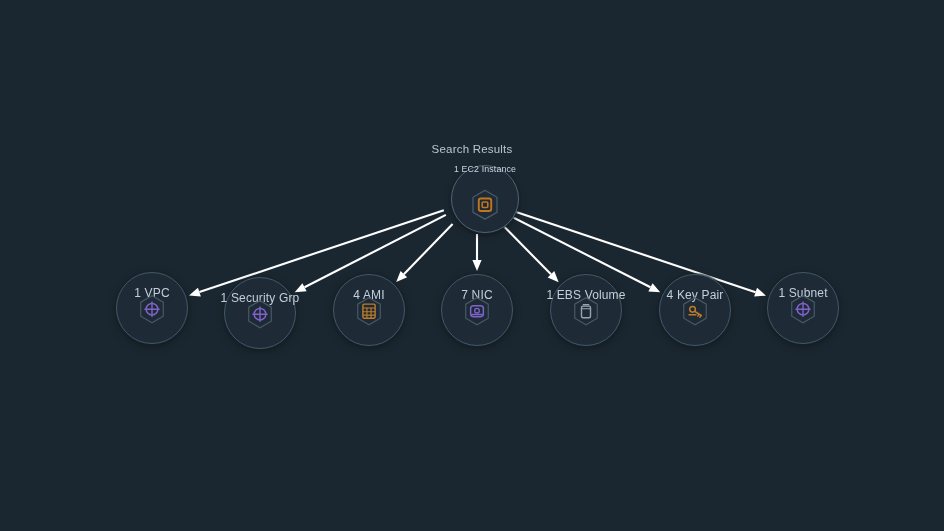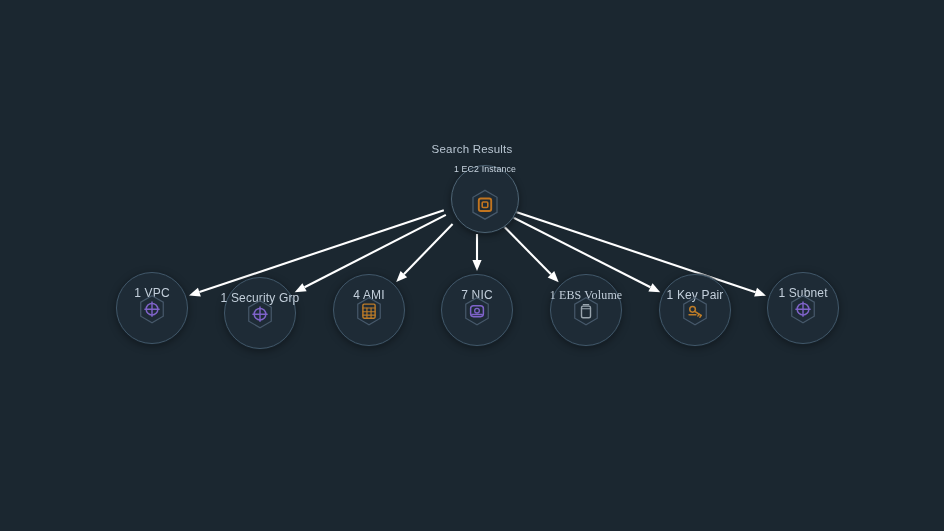--- a/index.html
+++ b/index.html
@@ -173,33 +173,33 @@
         <div class="node-label">7 NIC</div>
         <svg viewBox="0 0 32 32" class="node-icon">
           <path d="M16 1.6 L28 8.5 L28 23.5 L16 30.4 L4 23.5 L4 8.5 Z" fill="none" stroke="#46586a" stroke-width="1.3"></path>
           <g stroke="#7f63c9" fill="none" stroke-width="1.5" stroke-linecap="round" stroke-linejoin="round">
             <rect x="9.2" y="10.2" width="13.6" height="11.6" rx="3" stroke-width="1.6"></rect>
             <circle cx="16" cy="15.4" r="2.5" stroke-width="1.4"></circle>
             <line x1="10.6" y1="19.6" x2="21.4" y2="19.6" stroke-width="1.6"></line>
           </g>
         </svg>
       </div>
-      <div class="node child" style="width: 72px; height: 72px; left: 550px; top: 274px; border-color: rgb(65, 88, 106); font-family: Liberation Serif, serif;">
+      <div class="node child" style="width: 72px; height: 72px; left: 550px; top: 274px; border-color: rgb(65, 88, 106);">
         <div class="node-label">1 EBS Volume</div>
         <svg viewBox="0 0 32 32" class="node-icon">
           <path d="M16 1.6 L28 8.5 L28 23.5 L16 30.4 L4 23.5 L4 8.5 Z" fill="none" stroke="#46586a" stroke-width="1.3"></path>
           <g stroke="#99a5ae" fill="none" stroke-width="1.5" stroke-linecap="round" stroke-linejoin="round">
             <rect x="11.2" y="10.6" width="9.6" height="12.4" rx="1.6" stroke-width="1.5"></rect>
             <line x1="11.2" y1="13.4" x2="20.8" y2="13.4" stroke-width="1.3"></line>
             <line x1="13.2" y1="9" x2="18.8" y2="9" stroke-width="1.5"></line>
           </g>
         </svg>
       </div>
       <div class="node child" style="width: 72px; height: 72px; left: 659px; top: 274px; border-color: rgb(65, 88, 106);">
-        <div class="node-label">1 Key Pair</div>
+        <div class="node-label">4 Key Pair</div>
         <svg viewBox="0 0 32 32" class="node-icon">
           <path d="M16 1.6 L28 8.5 L28 23.5 L16 30.4 L4 23.5 L4 8.5 Z" fill="none" stroke="#46586a" stroke-width="1.3"></path>
           <g stroke="#bd7c28" fill="none" stroke-width="1.5" stroke-linecap="round" stroke-linejoin="round">
             <circle cx="13.4" cy="14" r="3" stroke-width="1.6"></circle>
             <path d="M15.7 16.2 L22.6 20.6" stroke-width="1.7"></path>
             <path d="M20.2 19.1 L19.0 21.2" stroke-width="1.5"></path>
             <path d="M22.4 20.5 L21.2 22.6" stroke-width="1.5"></path>
             <path d="M9.6 19.8 L17.0 19.8" stroke-width="1.4"></path>
           </g>
         </svg>

